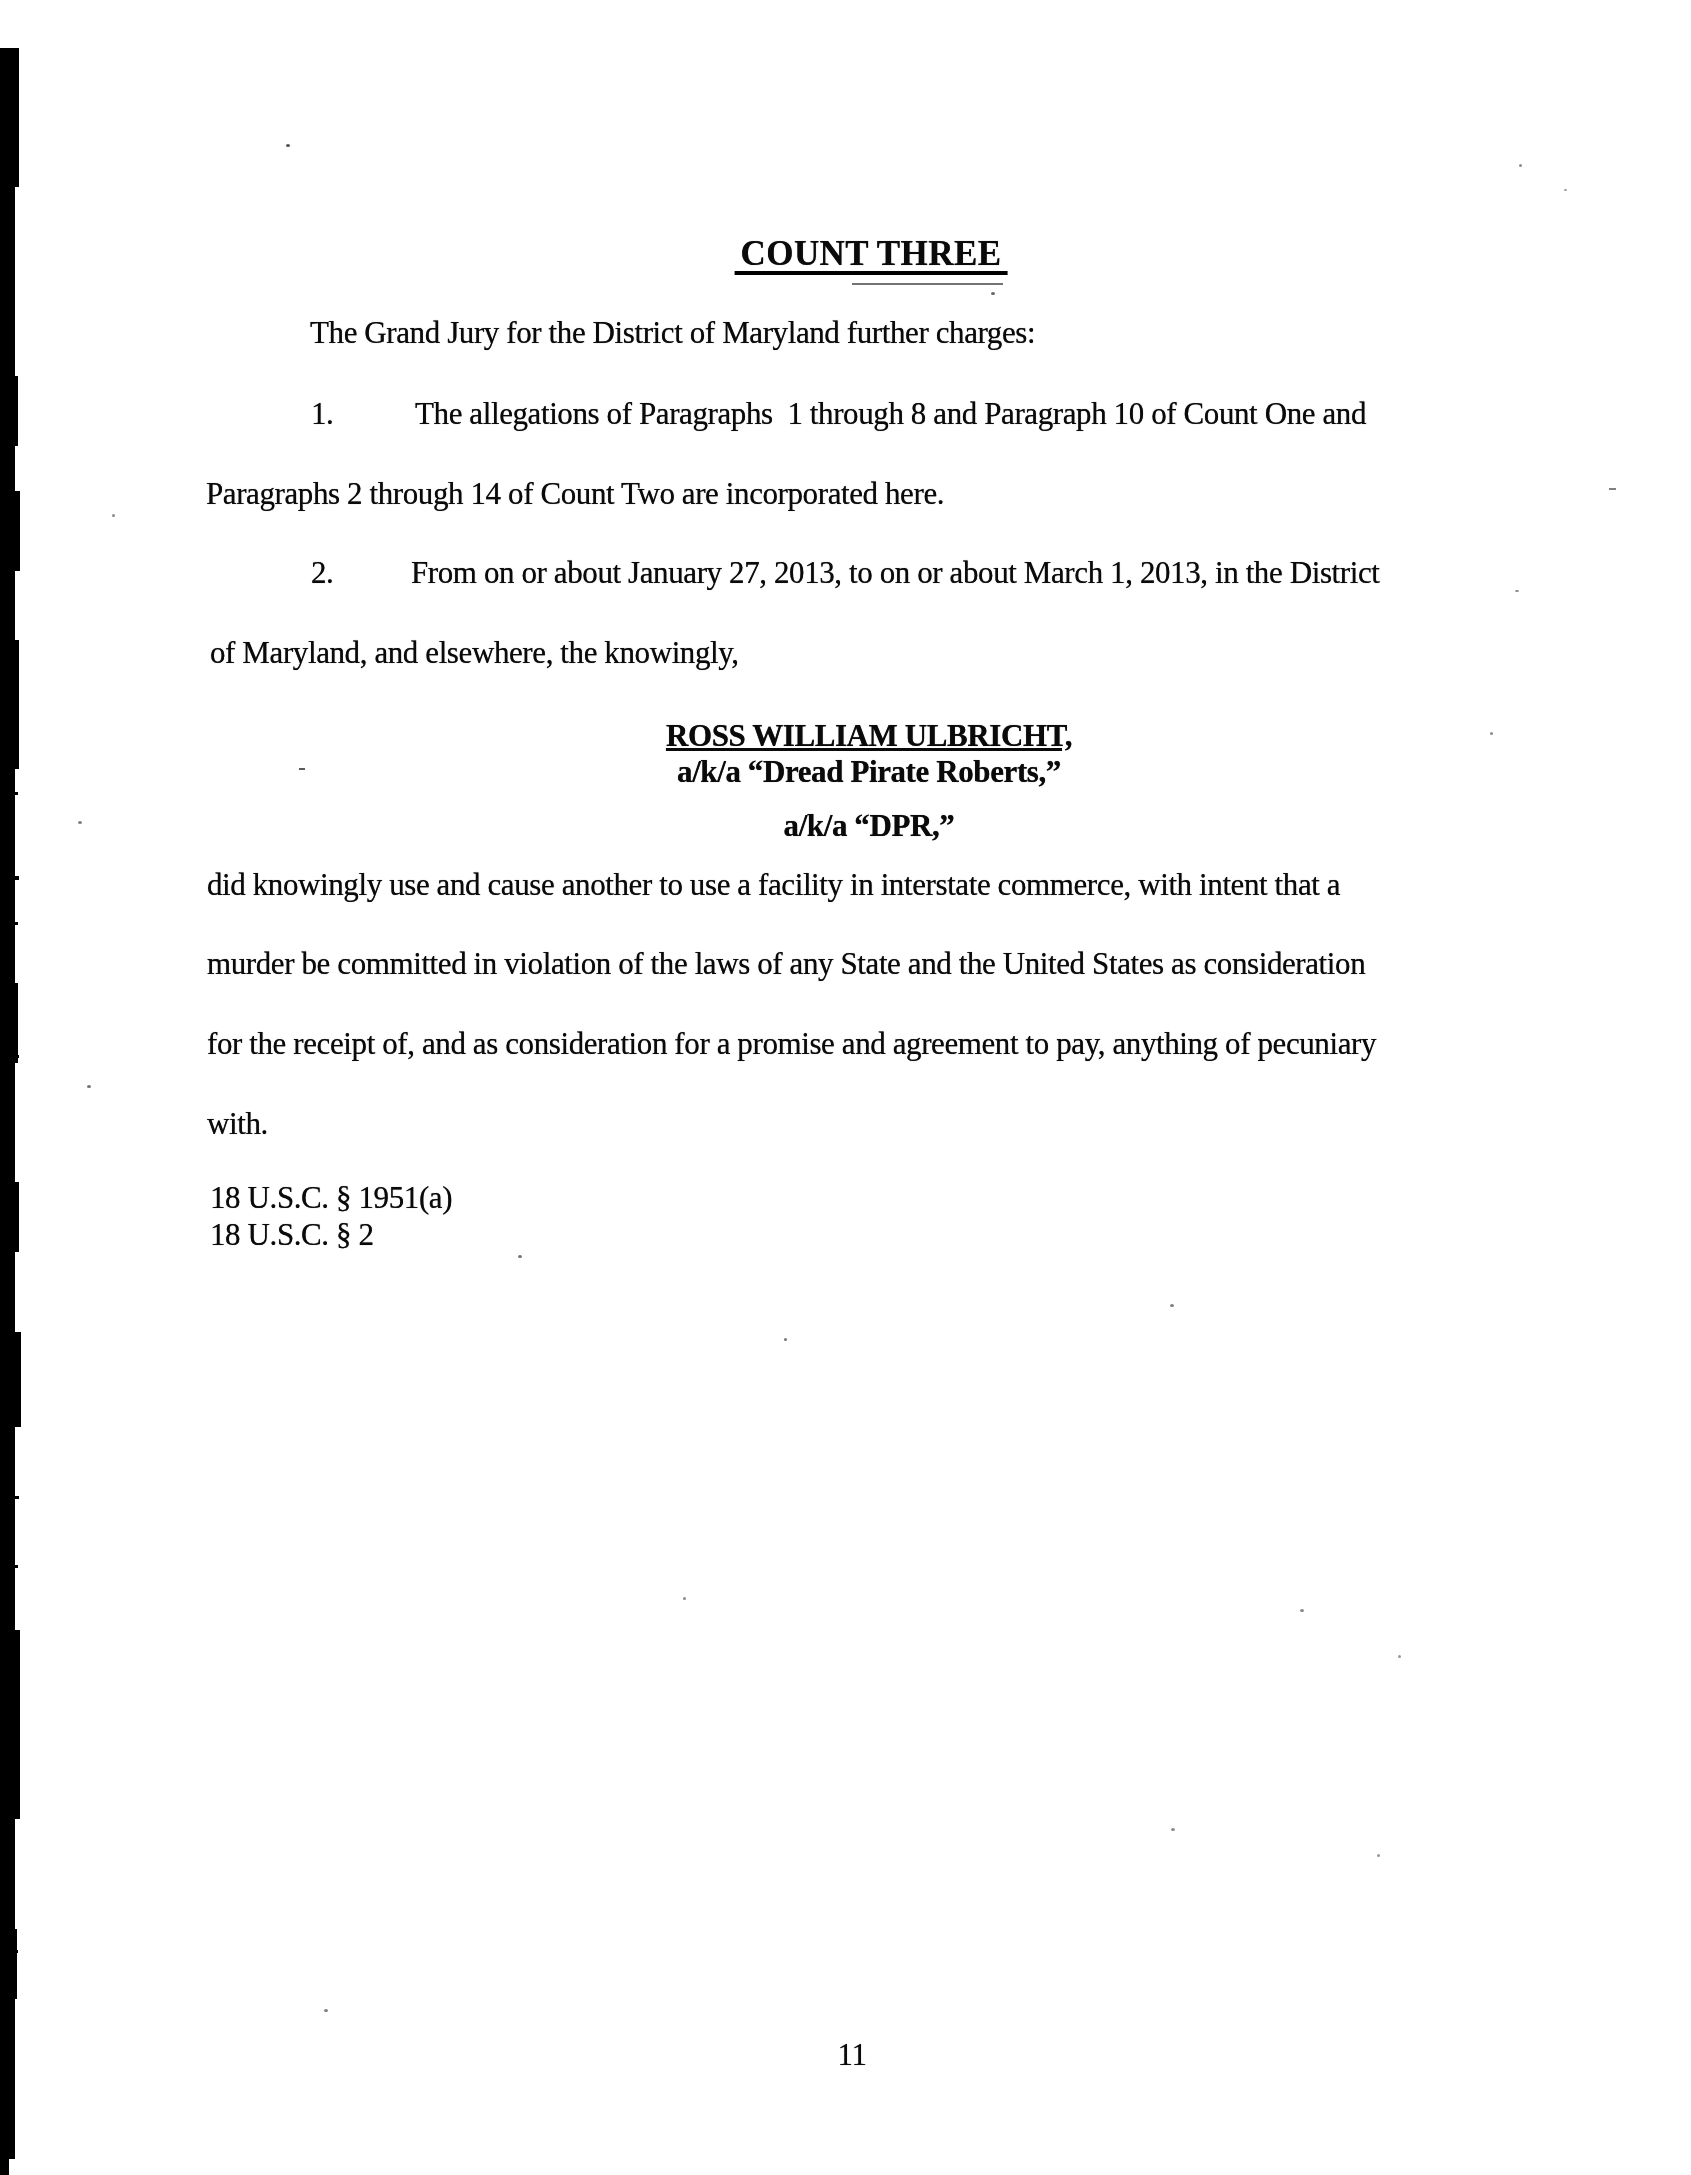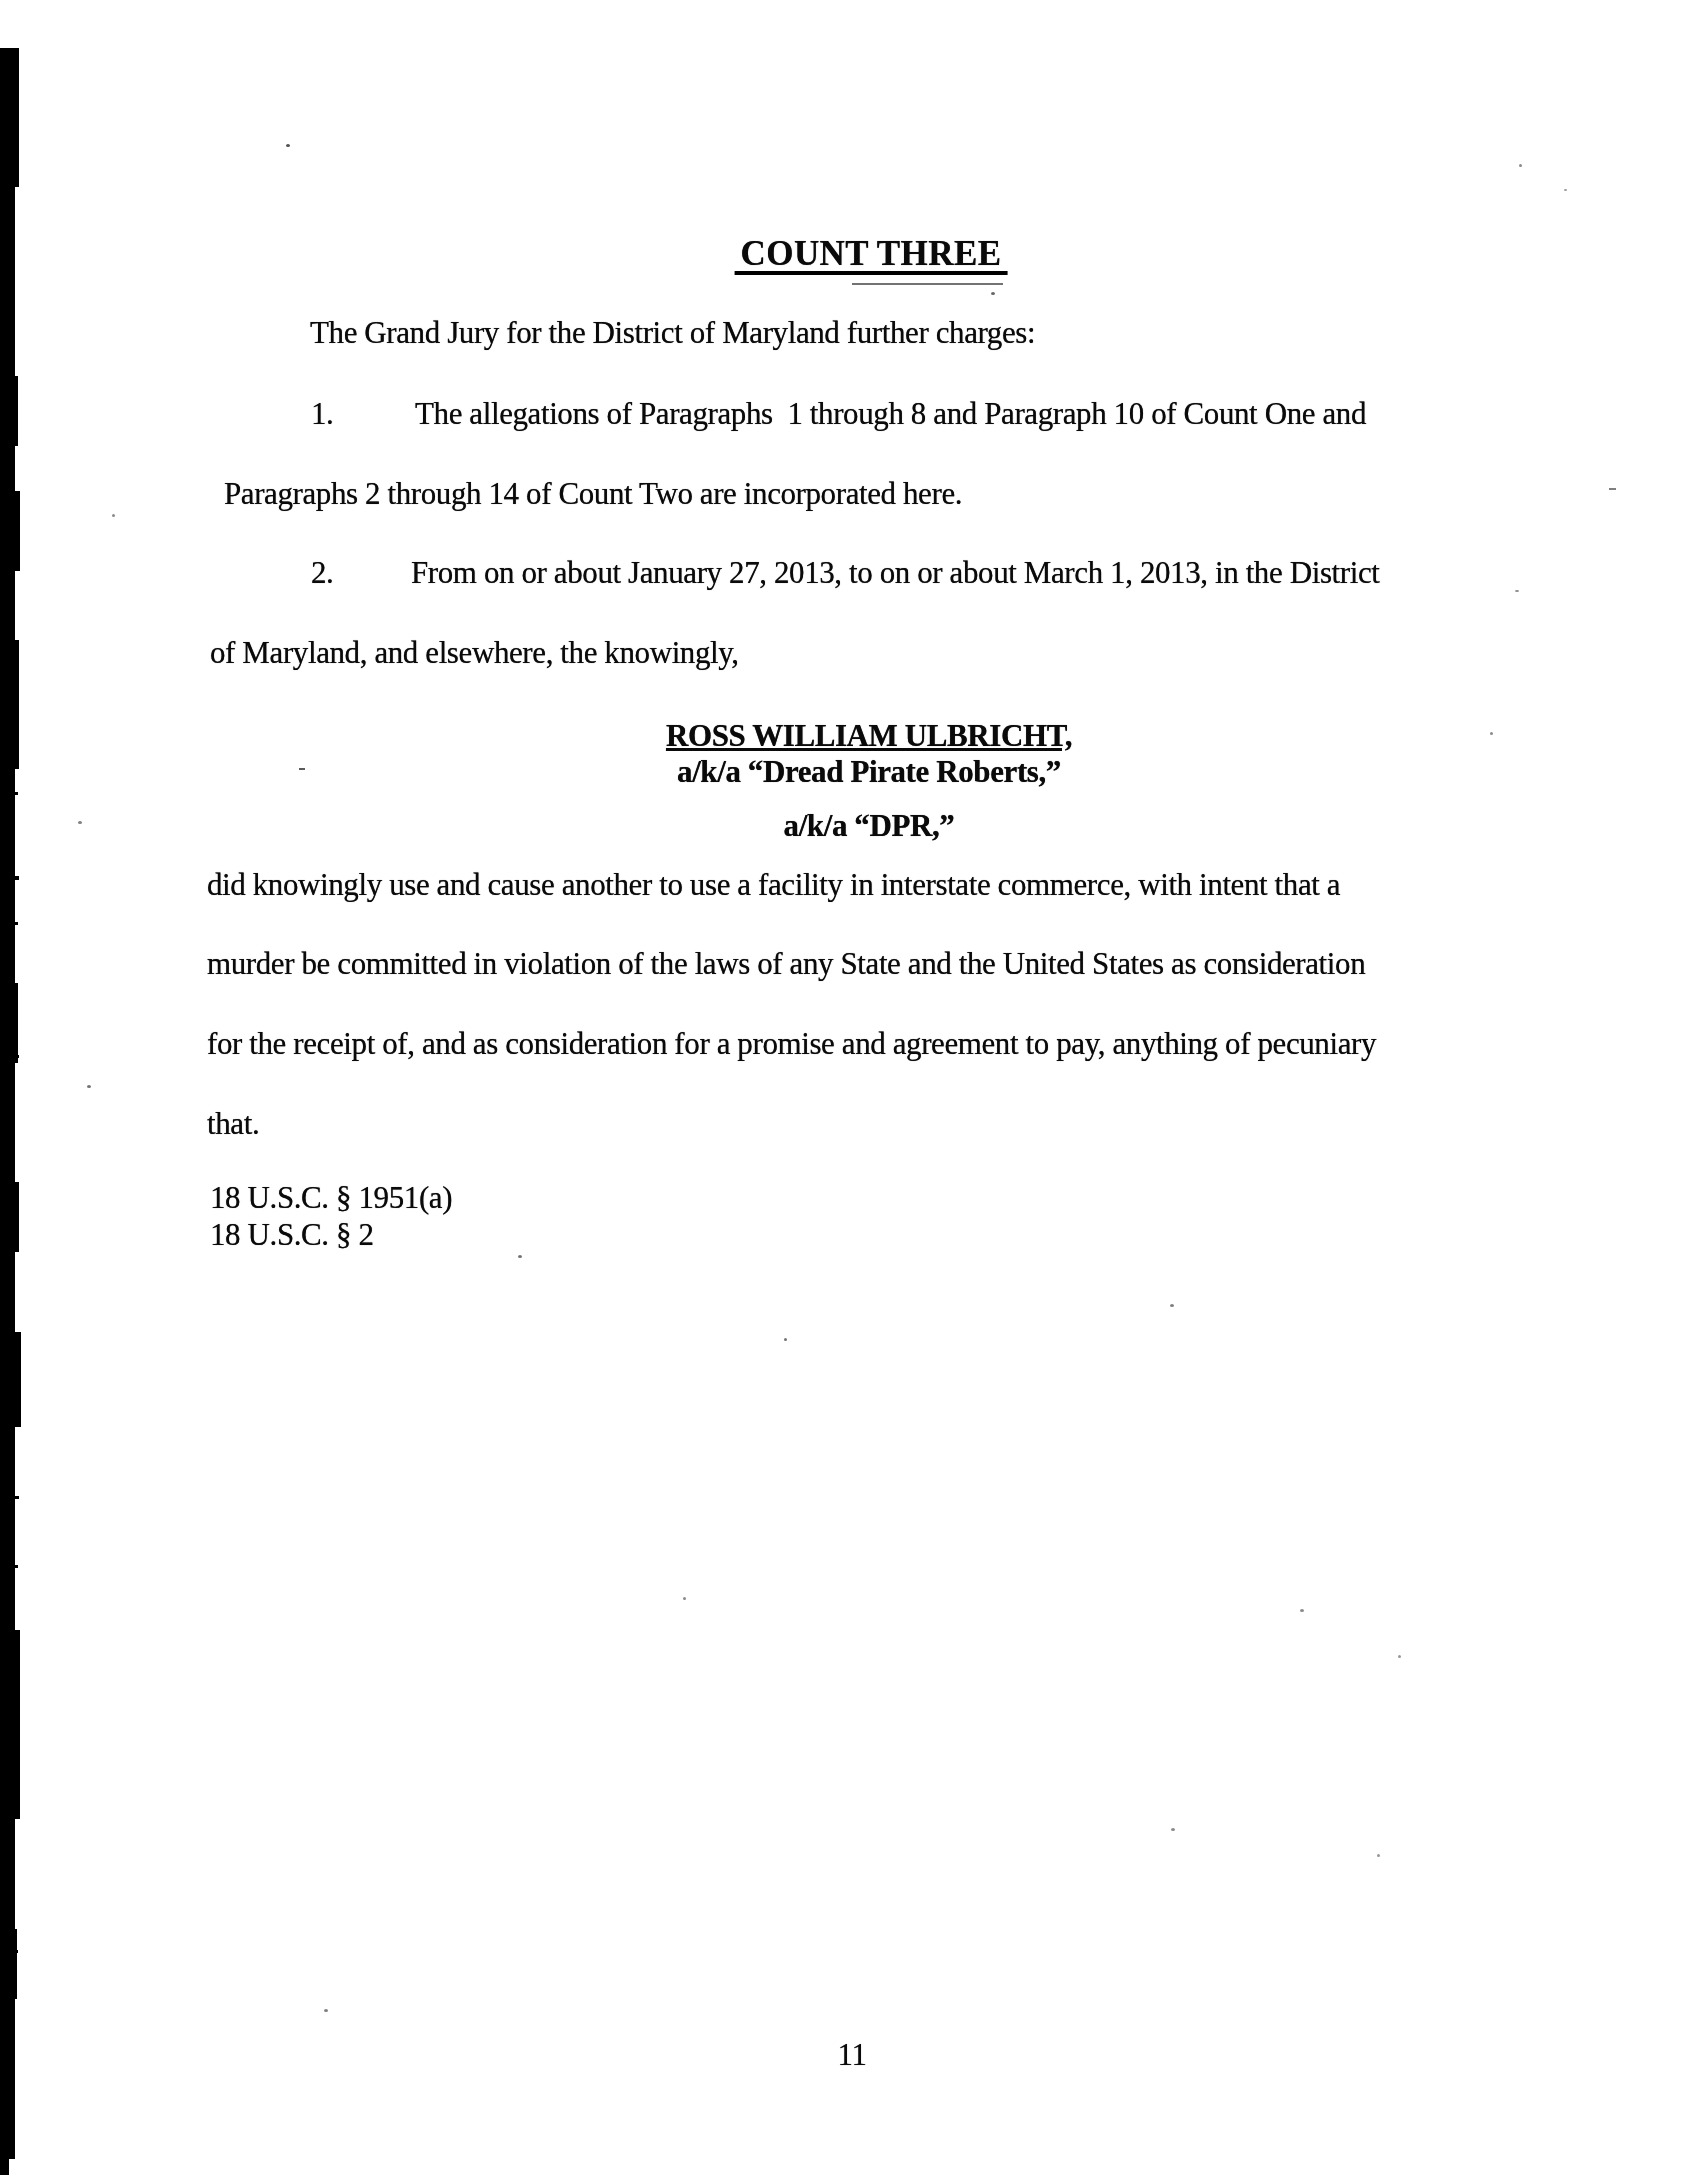--- a/index.html
+++ b/index.html
@@ -56,34 +56,34 @@
   <div class="dash" style="left:14px;top:1902px;width:4px;height:3px;"></div>
   <div class="notch" style="left:9px;top:2111px;width:9px;height:64px;"></div>
 
   <div class="ln title-line centered" style="left:871px;top:190px;"><span class="uline">COUNT THREE</span></div>
   <div class="ul-artifact"></div>
 
   <div class="ln" style="left:310px;top:269px;">The Grand Jury for the District of Maryland further charges:</div>
 
   <div class="ln" style="left:311px;top:350px;">1.</div>
   <div class="ln" style="left:415px;top:350px;">The allegations of Paragraphs  1 through 8 and Paragraph 10 of Count One and</div>
-  <div class="ln" style="left:224px;top:430px;text-align:right;">Paragraphs 2 through 14 of Count Two are incorporated here.</div>
+  <div class="ln" style="left:206px;top:430px;text-align:right;">Paragraphs 2 through 14 of Count Two are incorporated here.</div>
 
   <div class="ln" style="left:311px;top:509px;">2.</div>
   <div class="ln" style="left:411px;top:509px;">From on or about January 27, 2013, to on or about March 1, 2013, in the District</div>
   <div class="ln" style="left:210px;top:589px;">of Maryland, and elsewhere, the knowingly,</div>
 
   <div class="ln bold centered" style="left:869px;top:672px;text-decoration:underline;">ROSS WILLIAM ULBRICHT,</div>
   <div class="ln bold centered" style="left:869px;top:708px;">a/k/a “Dread Pirate Roberts,”</div>
   <div class="ln bold centered" style="left:869px;top:762px;text-align:center;">a/k/a “DPR,”</div>
 
   <div class="ln" style="left:207px;top:821px;">did knowingly use and cause another to use a facility in interstate commerce, with intent that a</div>
   <div class="ln" style="left:207px;top:980px;">for the receipt of, and as consideration for a promise and agreement to pay, anything of pecuniary</div>
   <div class="ln" style="left:207px;top:900px;">murder be committed in violation of the laws of any State and the United States as consideration</div>
-  <div class="ln" style="left:207px;top:1060px;">that.</div>
+  <div class="ln" style="left:207px;top:1060px;">with.</div>
 
   <div class="ln" style="left:210px;top:1134px;">18 U.S.C. § 1951(a)</div>
   <div class="ln" style="left:210px;top:1171px;font-family:Liberation Serif, serif;">18 U.S.C. § 2</div>
 
   <div class="ln centered" style="left:852px;top:1991px;">11</div>
 
   <div class="speck" style="left:286px;top:96px;width:4px;height:3px;opacity:.75;"></div>
   <div class="speck" style="left:1519px;top:116px;width:3px;height:3px;opacity:.5;"></div>
   <div class="speck" style="left:1564px;top:141px;width:3px;height:2px;opacity:.45;"></div>
   <div class="speck" style="left:991px;top:244px;width:4px;height:3px;opacity:.65;"></div>

